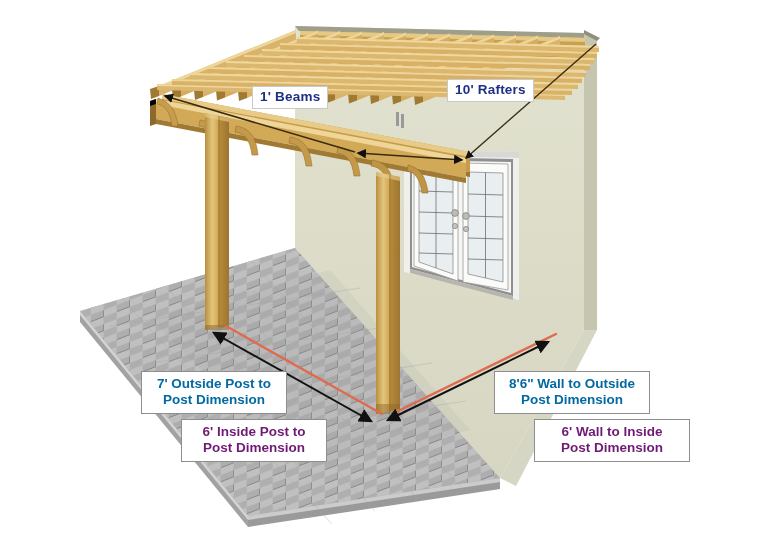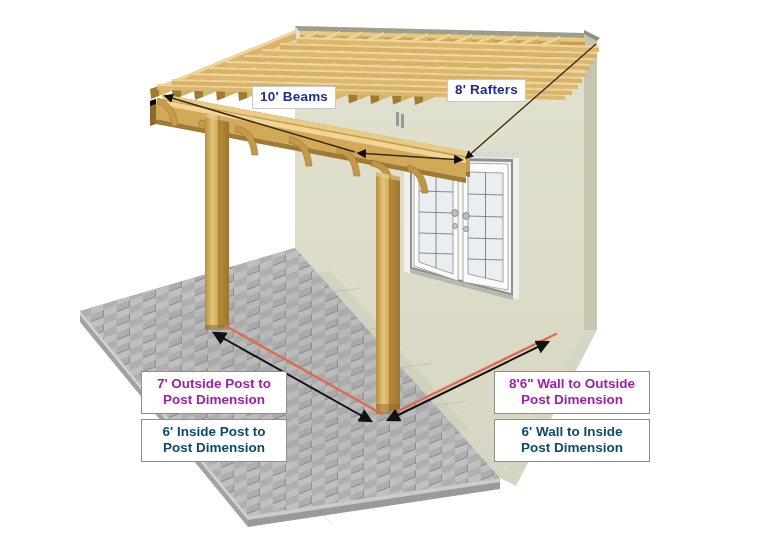--- a/index.html
+++ b/index.html
@@ -8,22 +8,22 @@
   #stage{position:relative;width:768px;height:553px;background:#fff;}
   svg#scene{position:absolute;left:0;top:0;width:768px;height:553px;}
 
   .lbl{position:absolute;background:#ffffff;box-sizing:border-box;
        text-align:center;line-height:1.18;}
   .lbl-blue{color:#1f2f86;font-weight:bold;font-size:13.5px;
             padding:2px 7px 3px 7px;letter-spacing:.2px;
             border:1px solid #c9c9c9;}
   .lbl-dim{border:1.6px solid #8e8e8e;padding:4px 6px 5px 6px;
            font-weight:bold;font-size:13.5px;}
-  .lbl-dim.black{color:#a21caf;}
-  .lbl-dim.red{color:#0c4a6e;}
+  .lbl-dim.black{color:#0369a1;}
+  .lbl-dim.red{color:#701a75;margin-left:40px;}
 </style>
 </head>
 <body>
 
 <div id="stage">
 
   <svg id="scene" viewBox="0 0 768 553">
     <defs>
       <linearGradient id="gWoodV" x1="0" y1="0" x2="1" y2="0">
         <stop offset="0" stop-color="#b98c3c"></stop>
@@ -300,23 +300,23 @@
     <g>
       <line x1="165" y1="96" x2="355" y2="152" stroke="#3a2a10" stroke-width="1.6" marker-start="url(#arrHeadS)"></line>
       <line x1="358" y1="153" x2="462" y2="160" stroke="#3a2a10" stroke-width="1.6" marker-start="url(#arrHeadS)" marker-end="url(#arrHeadS)"></line>
     </g>
 
     <g>
       <line x1="466" y1="158" x2="596" y2="44" stroke="#3a2a10" stroke-width="1.4" marker-start="url(#arrHeadS)"></line>
     </g>
   </svg>
 
-  <div class="lbl lbl-blue" style="left:252px; top:86px;">10' Beams</div>
-
-  <div class="lbl lbl-blue" style="left:447px; top:79px;">8' Rafters</div>
+  <div class="lbl lbl-blue" style="left:252px; top:86px;">1' Beams</div>
+
+  <div class="lbl lbl-blue" style="left:447px; top:79px;">10' Rafters</div>
 
   <div class="lbl lbl-dim black" style="left:141px; top:371px; width:146px;">
     <div>7' Outside Post to</div>
     <div>Post Dimension</div>
   </div>
 
   <div class="lbl lbl-dim red" style="left:141px; top:419px; width:146px;">
     <div>6' Inside Post to</div>
     <div>Post Dimension</div>
   </div>

